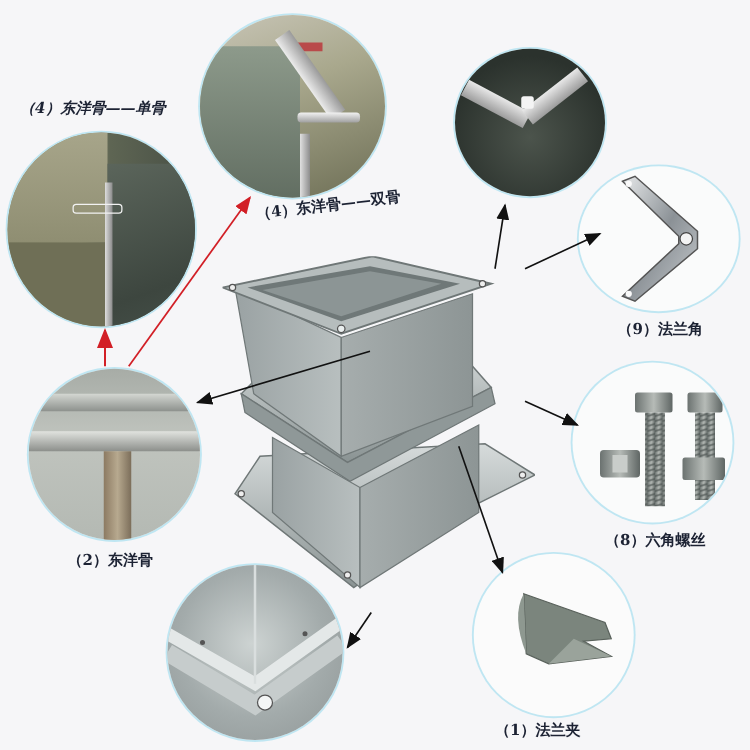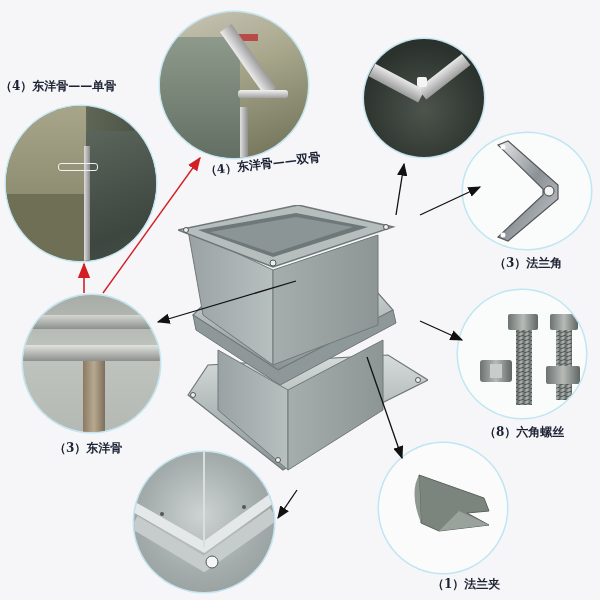--- a/index.html
+++ b/index.html
@@ -58,21 +58,21 @@
 </head>
 <body>
 
 <div class="circle" id="c-single">
   <div class="abs wall"></div>
   <div class="abs floor"></div>
   <div class="abs duct"></div>
   <div class="abs edge"></div>
   <div class="abs lip"></div>
 </div>
-<div class="label" style="left:0;top:78px;">（4）东洋骨——单骨</div>
+<div class="label" style="left:16px;top:78px;font-style:italic;">（4）东洋骨——单骨</div>
 
 <div class="circle" id="c-double">
   <div class="abs sign"></div>
   <div class="abs duct"></div>
   <div class="abs bar"></div>
   <div class="abs hook"></div>
   <div class="abs seam"></div>
 </div>
 <div class="label rot" style="left:206px;top:163px;">（4）东洋骨——双骨</div>
 
@@ -90,21 +90,21 @@
           <stop offset=".5" stop-color="#8b9196"></stop>
           <stop offset="1" stop-color="#c9cdd0"></stop>
       </linearGradient>
     </defs>
     <path d="M35 12 L45 8 L95 52 L95 66 L45 108 L35 104 L80 62 L80 56 Z" fill="url(#fcg)" stroke="#555" stroke-width="1.2"></path>
     <circle cx="86" cy="58" r="5" fill="#f3f3f3" stroke="#444"></circle>
     <circle cx="40" cy="14" r="2.5" fill="#fafafa"></circle>
     <circle cx="40" cy="102" r="2.5" fill="#fafafa"></circle>
   </svg>
 </div>
-<div class="label" style="left:494px;top:255px;">（3）法兰角</div>
+<div class="label" style="left:494px;top:255px;">（9）法兰角</div>
 
 <div class="circle" id="c-bolts">
   <svg width="128" height="128" viewBox="0 0 128 128">
     <defs>
       <linearGradient id="bg1" x1="0" x2="1">
           <stop offset="0" stop-color="#6b7270"></stop>
           <stop offset=".5" stop-color="#b6bbb7"></stop>
           <stop offset="1" stop-color="#5f6664"></stop>
         </linearGradient>
       <pattern id="thread" width="6" height="4" patternUnits="userSpaceOnUse">
@@ -123,39 +123,39 @@
 </div>
 <div class="label" style="left:484px;top:424px;">（8）六角螺丝</div>
 
 <div class="circle" id="c-clip">
   <svg width="128" height="130" viewBox="0 0 128 130">
     <path d="M40 32 L105 55 L110 68 L88 70 L110 82 L60 88 L42 80 Z" fill="#7b857d" stroke="#5a625c" stroke-width="1"></path>
     <path d="M40 32 Q30 50 42 80" fill="#8e9890"></path>
     <path d="M80 68 L110 82 L60 88 Z" fill="#9aa39b"></path>
   </svg>
 </div>
-<div class="label" style="left:432px;top:576px;">（1）法兰夹</div>
+<div class="label" style="left:396px;top:576px;">（1）法兰夹</div>
 
 <div class="circle" id="c-bottomcorner">
   <svg width="140" height="140" viewBox="0 0 140 140">
     <path d="M0 55 L70 95 L140 45" fill="none" stroke="#e4e8e8" stroke-width="10"></path>
     <path d="M0 70 L70 112 L140 62" fill="none" stroke="#c6cccc" stroke-width="14"></path>
     <line x1="70" y1="0" x2="70" y2="95" stroke="#d9dede" stroke-width="2"></line>
     <circle cx="78" cy="110" r="6" fill="#f4f6f6" stroke="#555"></circle>
     <circle cx="28" cy="62" r="2" fill="#555"></circle>
     <circle cx="110" cy="55" r="2" fill="#555"></circle>
   </svg>
 </div>
 
 <div class="circle" id="c-tdc">
   <div class="abs rail1"></div>
   <div class="abs rail2"></div>
   <div class="abs joint"></div>
 </div>
-<div class="label" style="left:54px;top:440px;">（3）东洋骨</div>
+<div class="label" style="left:54px;top:440px;">（2）东洋骨</div>
 
 <svg id="duct" viewBox="0 0 250 285">
   <defs>
     <linearGradient id="sideL" x1="0" x2="1">
         <stop offset="0" stop-color="#9aa2a3"></stop>
         <stop offset="1" stop-color="#b8bfbf"></stop>
       </linearGradient>
     <linearGradient id="sideR" x1="0" x2="1">
         <stop offset="0" stop-color="#a6adad"></stop>
         <stop offset="1" stop-color="#8d9595"></stop>

